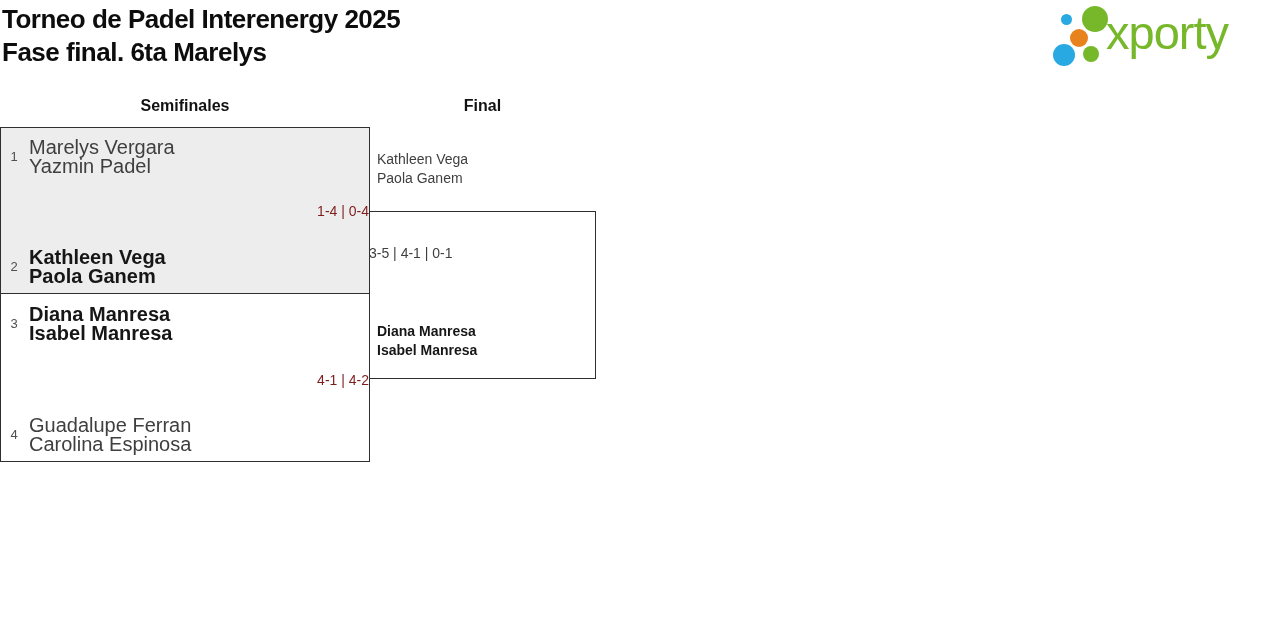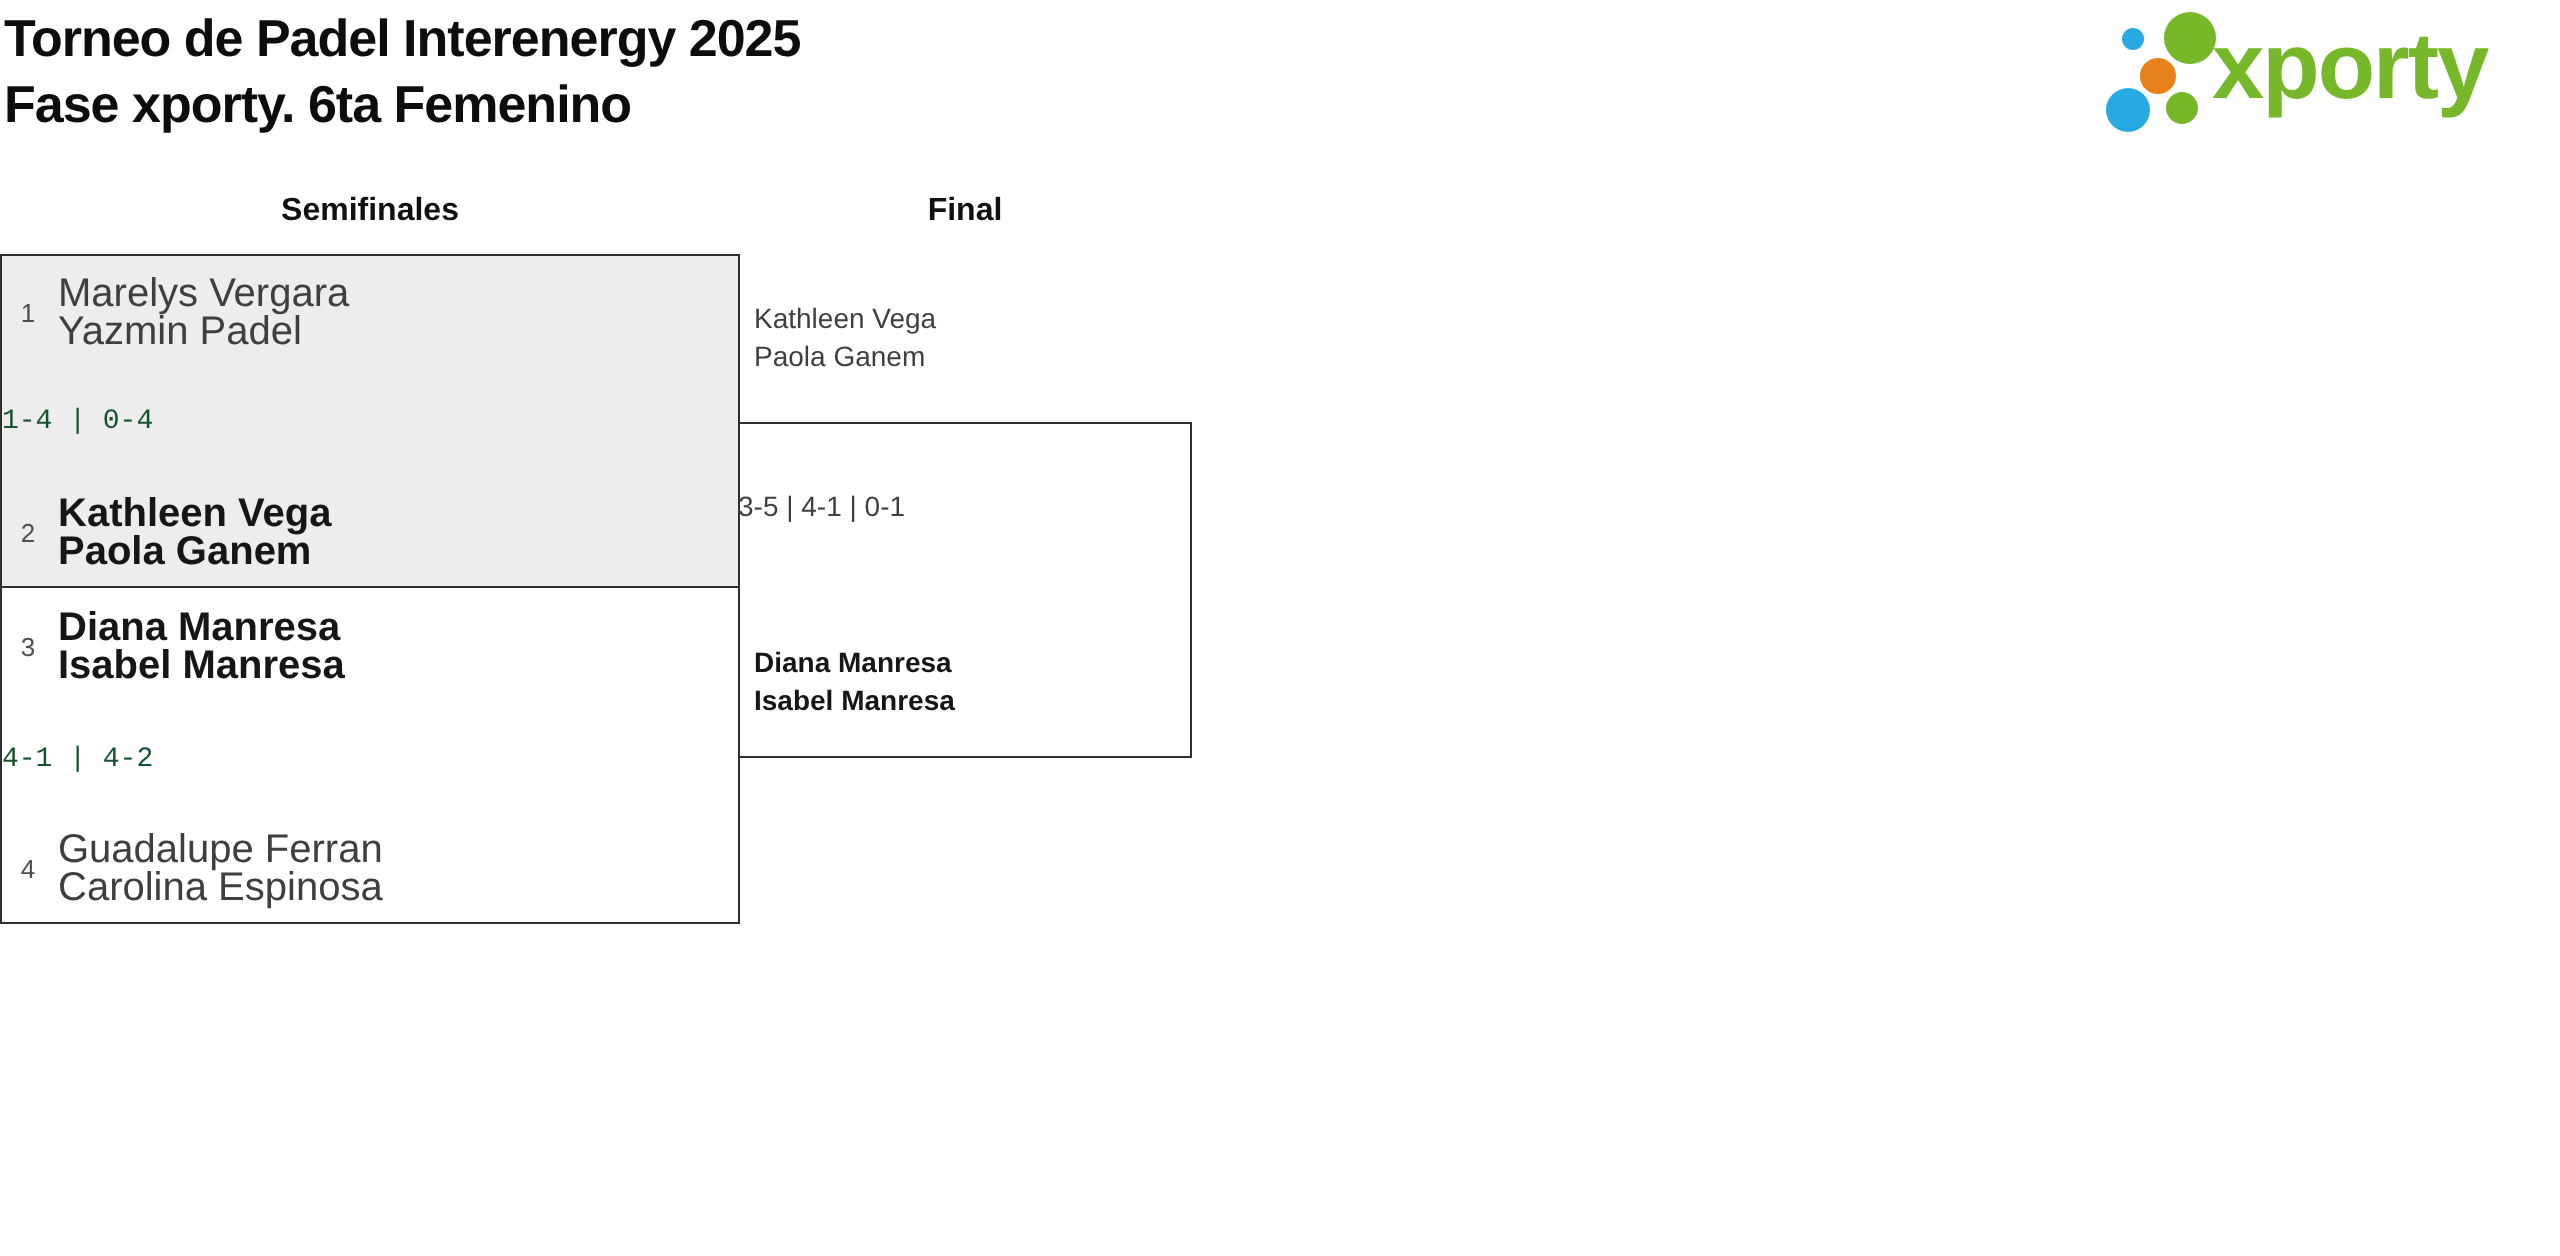--- a/index.html
+++ b/index.html
@@ -21,21 +21,21 @@
   
   .logo { position:absolute; left:1050px; top:0; width:230px; height:70px; cursor:pointer; }
   .dot { position:absolute; border-radius:50%; }
   .d-blue-sm  { left:11px; top:14px; width:11px; height:11px; background:#29a9e1; }
   .d-green-lg { left:32px; top:6px;  width:26px; height:26px; background:#77b82b; }
   .d-orange   { left:20px; top:29px; width:18px; height:18px; background:#e8821c; }
   .d-blue-lg  { left:3px;  top:44px; width:22px; height:22px; background:#29a9e1; }
   .d-green-sm { left:33px; top:46px; width:16px; height:16px; background:#77b82b; }
   .wordmark {
     position:absolute; left:56px; top:6px;
-    font-size:47px; font-weight:bold; letter-spacing:-1px;
+    font-size:47px; font-weight:normal; letter-spacing:-1px;
     color:#77b82b; line-height:54px;
   }
 
   
   .round-header {
     position:absolute; top:96px; height:20px;
     font-size:16px; font-weight:bold; color:#111;
     text-align:center; line-height:20px;
   }
   .rh-semis { left:0; width:370px; }
@@ -57,41 +57,41 @@
   }
   .sf1-box .team-1 { top:10px; }
   .sf1-box .score  { top:74px; }
   .sf1-box .team-2 { top:120px; }
   .sf2-box .team-1 { top:11px; }
   .sf2-box .score  { top:77px; }
   .sf2-box .team-2 { top:122px; }
 
   .score {
     position:absolute; left:0; width:100%; height:19px;
-    text-align:left; font-size:14px; line-height:19px; color:#14532d;font-family:Liberation Mono, monospace;
+    text-align:right; font-size:14px; line-height:19px; color:#7f1d1d;
   }
 
   
   .final-team { position:absolute; left:377px; font-size:14px; line-height:19px; color:#3f3f3f; white-space:nowrap; }
   .final-team.winner { font-weight:bold; color:#161616; }
   .ft-1 { top:150px; }
   .ft-2 { top:322px; }
   .final-score {
     position:absolute; left:369px; top:244px; width:227px; height:19px;
     text-align:left; font-size:14px; line-height:19px; color:#3f3f3f;
   }
 </style>
 </head>
 <body>
 
 <div class="page">
 
   <div class="title">
     <div>Torneo de Padel Interenergy 2025</div>
-    <div>Fase xporty. 6ta Femenino</div>
+    <div>Fase final. 6ta Marelys</div>
   </div>
 
   <div class="logo">
     <span class="dot d-blue-sm"></span>
     <span class="dot d-green-lg"></span>
     <span class="dot d-orange"></span>
     <span class="dot d-blue-lg"></span>
     <span class="dot d-green-sm"></span>
     <span class="wordmark">xporty</span>
   </div>

